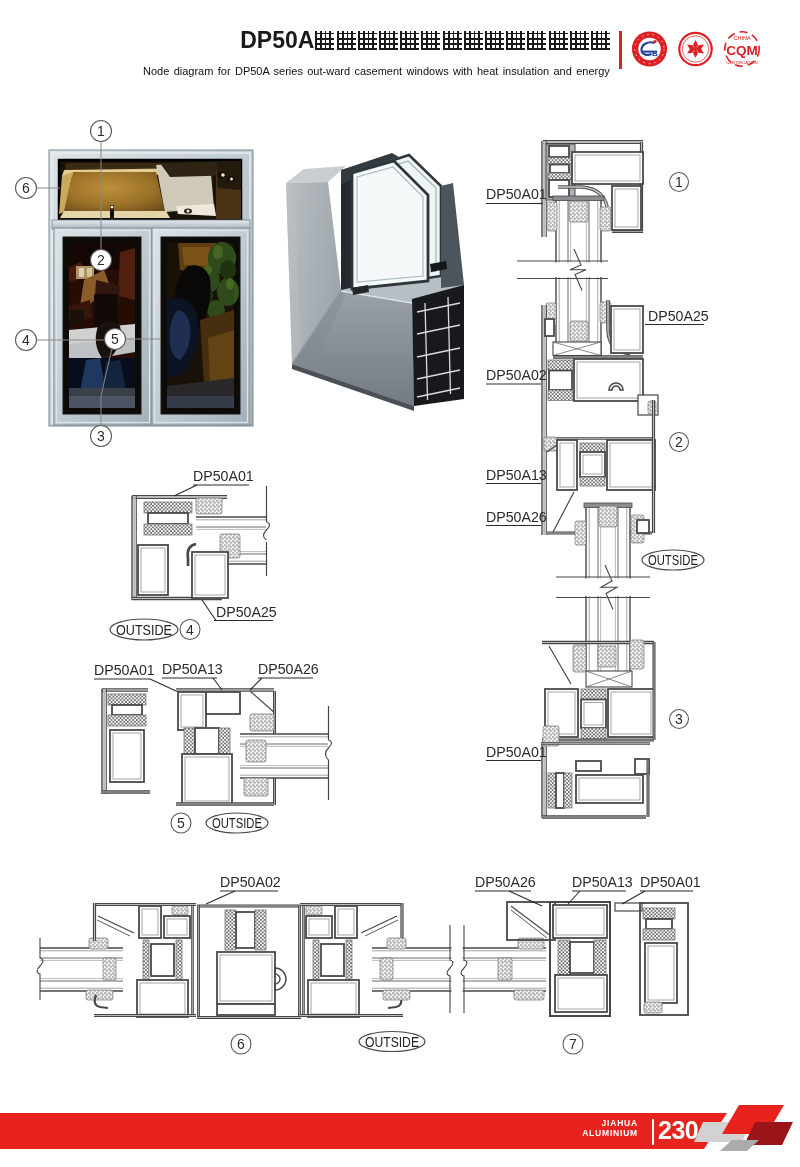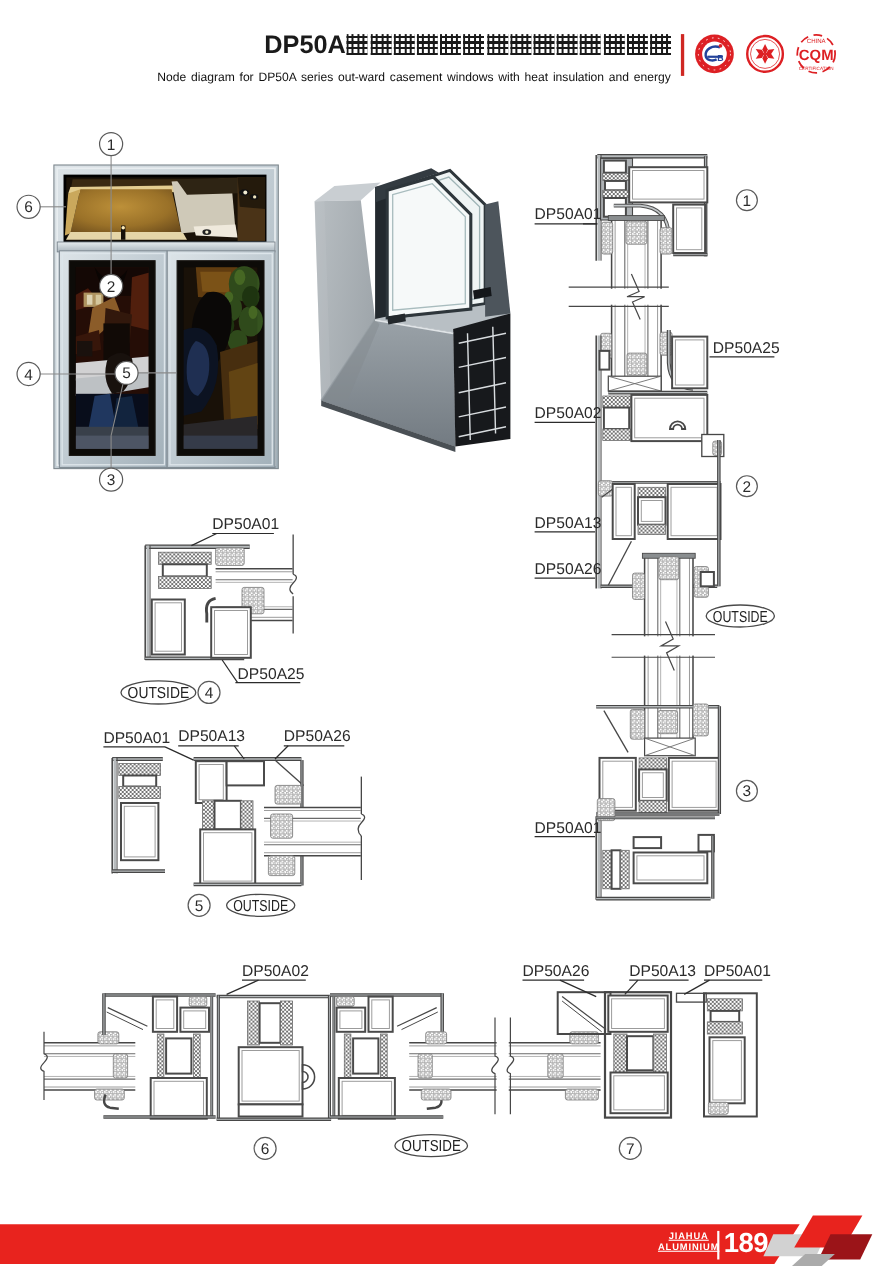--- a/index.html
+++ b/index.html
@@ -7,22 +7,22 @@
         font-family:"Liberation Sans",sans-serif;}
   .abs{position:absolute;}
   .titlerow{position:absolute;left:0;top:29px;width:611px;height:23px;text-align:right;white-space:nowrap;}
   .tlat{font:bold 23px "Liberation Sans",sans-serif;color:#1a1a1a;vertical-align:top;line-height:22px;}
   .cjk{display:inline-block;width:19px;height:19.5px;margin:1.5px 1.1px 0 1.1px;vertical-align:top;
        background:
         repeating-linear-gradient(90deg,#1a1a1a 0 1.9px,rgba(0,0,0,0) 1.9px 4.8px),
         repeating-linear-gradient(0deg,#1a1a1a 0 1.9px,rgba(0,0,0,0) 1.9px 5.2px);}
   .subtitle{position:absolute;left:143px;top:53px;width:468px;font-size:11px;word-spacing:1.3px;
         color:#111;white-space:nowrap;margin-top:12px;}
-  .ftext{position:absolute;right:146px;top:1118px;text-align:center;color:#fff;
-         font:bold 8.5px "Liberation Sans",sans-serif;line-height:10px;letter-spacing:0.8px;text-decoration:underline;}
+  .ftext{position:absolute;right:162px;top:1118px;text-align:right;color:#fff;
+         font:bold 8.5px "Liberation Sans",sans-serif;line-height:10px;letter-spacing:0.8px;}
   .fnum{position:absolute;left:658px;top:1110px;color:#fff;font:bold 25px "Liberation Sans",sans-serif;letter-spacing:-0.5px;line-height:40px;}
   .fbar{position:absolute;left:652px;top:1119px;width:2px;height:26px;background:#fff;}
 </style>
 </head>
 <body>
 <div class="page">
 
 <div class="titlerow"><span class="tlat">DP50A</span><span class="cjk"></span><span class="cjk"></span><span class="cjk"></span><span class="cjk"></span><span class="cjk"></span><span class="cjk"></span><span class="cjk"></span><span class="cjk"></span><span class="cjk"></span><span class="cjk"></span><span class="cjk"></span><span class="cjk"></span><span class="cjk"></span><span class="cjk"></span></div>
 
 <div class="subtitle">Node diagram for DP50A series out-ward casement windows with heat insulation and energy</div>
@@ -709,15 +709,15 @@
 
   <polygon points="767,34 784,5 739,5 722,34" fill="#e8231e"></polygon>
 
   <polygon points="744,45 755,22 793,22 782,45" fill="#9b1418"></polygon>
 
   <polygon points="720,51 732,40 759,40 747,51" fill="#ababab"></polygon>
 </svg>
 
 <div class="ftext">JIAHUA<br>ALUMINIUM</div>
 <div class="fbar"></div>
-<div class="fnum">189</div>
+<div class="fnum">230</div>
 
 </div>
 
 </body></html>

